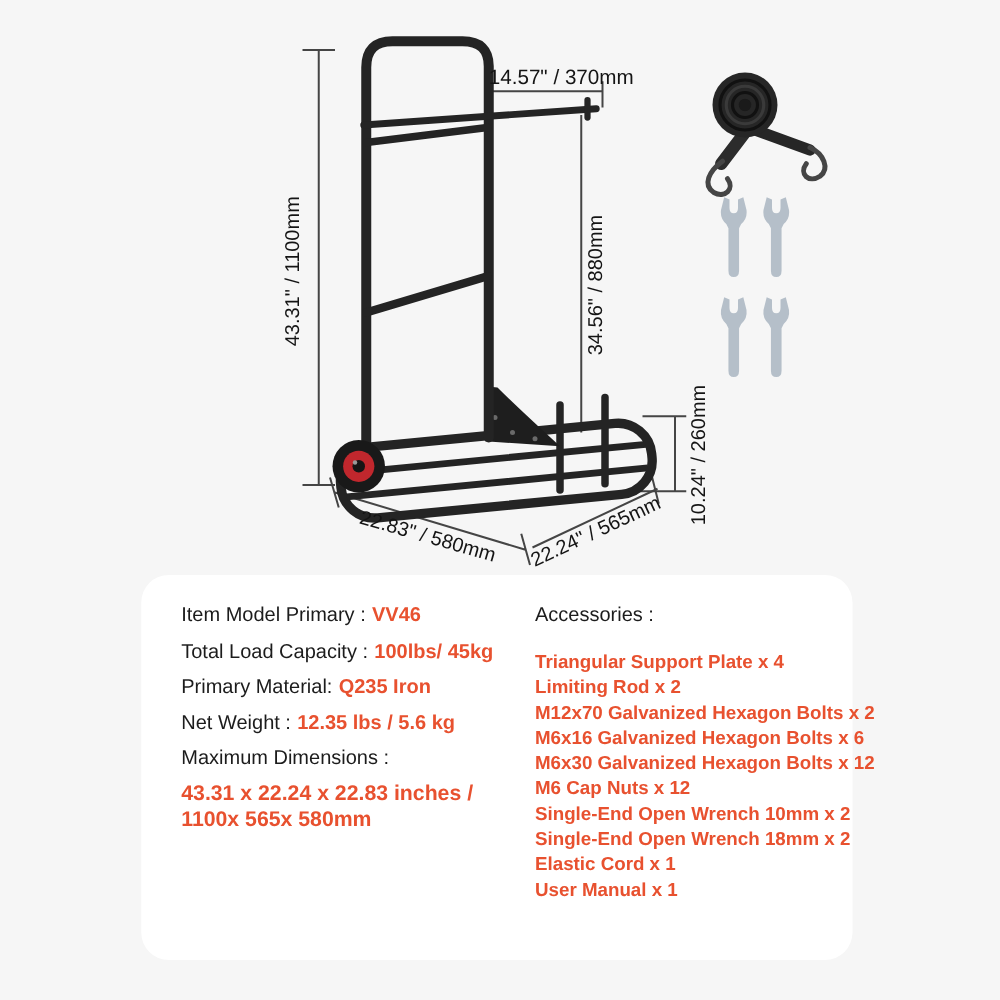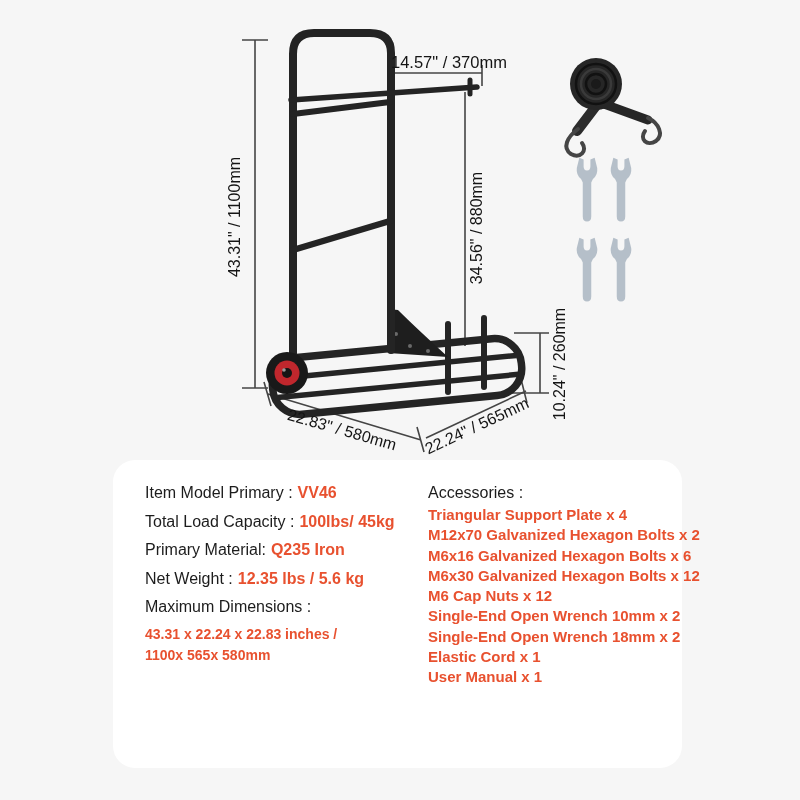--- a/index.html
+++ b/index.html
@@ -14,22 +14,22 @@
   #dim-right{left:560px;top:364px;}
   #dim-bl{left:342px;top:430px;transform:translate(-50%,-50%) rotate(16deg);}
   #dim-br{left:477px;top:426px;transform:translate(-50%,-50%) rotate(-25deg);}
   #spec-panel{position:absolute;left:113px;top:460px;width:569px;height:308px;background:#ffffff;border-radius:22px;}
   .col-left{position:absolute;left:32px;top:23px;width:270px;}
   .col-right{position:absolute;left:315px;top:23px;width:240px;}
   .spec-row{font-size:16px;line-height:19px;margin-bottom:9.5px;color:#1c1c1c;}
   .spec-row .lbl{color:#1c1c1c;}
   .spec-row .val{color:#e8512f;font-weight:bold;margin-left:5px;}
   .maxdim-label{font-size:16px;line-height:19px;color:#1c1c1c;margin-bottom:8px;}
-  .maxdim-value{font-size:14px;line-height:21px;color:#e8512f;font-weight:bold;}
-  .acc-title{font-size:16px;line-height:19px;color:#1c1c1c;margin-bottom:3px;}
+  .maxdim-value{font-size:17px;line-height:21px;color:#e8512f;font-weight:bold;}
+  .acc-title{font-size:16px;line-height:19px;color:#1c1c1c;margin-bottom:18px;}
   .acc-item{font-size:15px;line-height:20.3px;color:#e8512f;font-weight:bold;white-space:nowrap;}
 </style>
 </head>
 <body>
 
 <div class="stage">
 
   <svg class="diagram" width="800" height="800" viewBox="0 0 800 800">
 
     <g stroke="#454545" stroke-width="1.6" fill="none">
@@ -116,20 +116,21 @@
         <span class="lbl">Net Weight :</span><span class="val">12.35 lbs / 5.6 kg</span>
       </div>
       <div class="maxdim-label">Maximum Dimensions :</div>
       <div class="maxdim-value">43.31 x 22.24 x 22.83 inches /</div>
       <div class="maxdim-value">1100x 565x 580mm</div>
     </div>
 
     <div class="col-right">
       <div class="acc-title">Accessories :</div>
       <div class="acc-item">Triangular Support Plate x 4</div>
+      <div class="acc-item">Limiting Rod x 2</div>
       <div class="acc-item">M12x70 Galvanized Hexagon Bolts x 2</div>
       <div class="acc-item">M6x16 Galvanized Hexagon Bolts x 6</div>
       <div class="acc-item">M6x30 Galvanized Hexagon Bolts x 12</div>
       <div class="acc-item">M6 Cap Nuts x 12</div>
       <div class="acc-item">Single-End Open Wrench 10mm x 2</div>
       <div class="acc-item">Single-End Open Wrench 18mm x 2</div>
       <div class="acc-item">Elastic Cord x 1</div>
       <div class="acc-item">User Manual x 1</div>
     </div>
 

